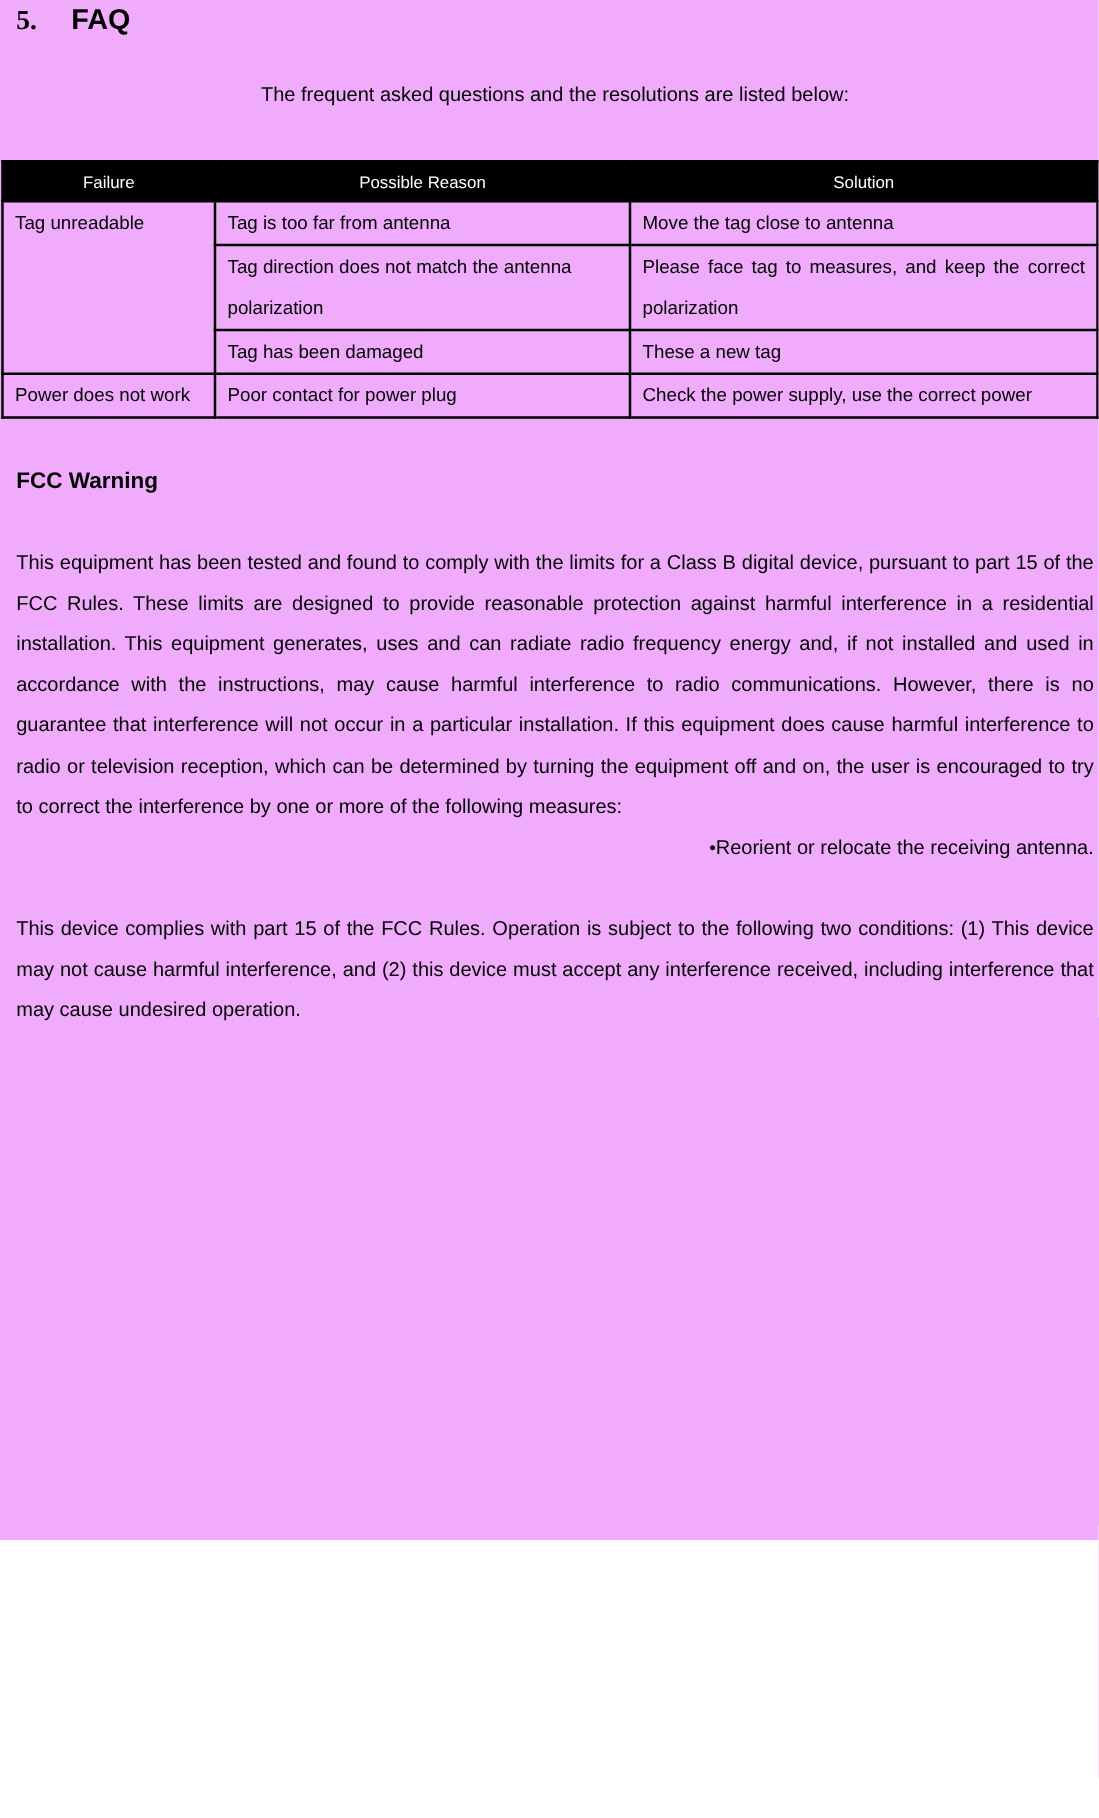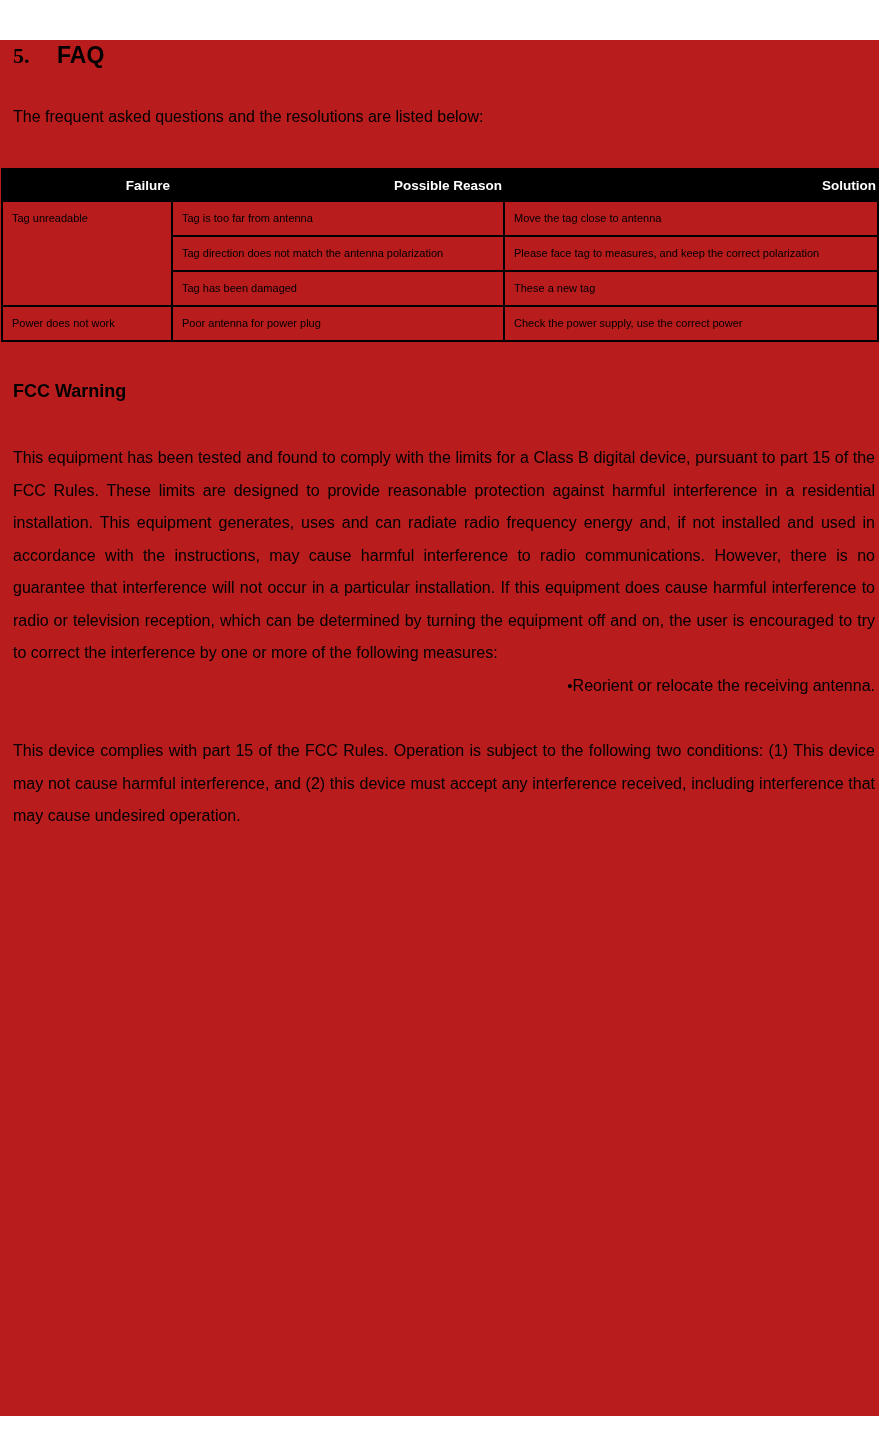--- a/index.html
+++ b/index.html
@@ -1,69 +1,69 @@
 <!DOCTYPE html>
 <html><head>
 <meta charset="utf-8">
 <style>
   html, body { margin: 0; padding: 0; }
   body { background: #ffffff; }
   .page {
     position: relative;
     width: 879px;
-    height: 1376px;
-    background: #b91c1c;
+    height: 1232px;
+    background: #f0abfc;
     color: #000000;
     font-family: "Liberation Sans", "DejaVu Sans", sans-serif;
     overflow: hidden;
-    margin-top: 40px;
   }
   .section-heading {
     margin: 0;
     padding: 2px 0 0 13px;
     font-size: 23px;
     font-weight: bold;
     line-height: 26px;
   }
   .section-heading .num {
     display: inline-block;
     width: 44px;
     font-family: "Liberation Serif", "DejaVu Serif", serif;
     font-size: 22px;
   }
   .intro {
     margin: 31px 4px 0 13px;
     font-size: 16px;
     line-height: 33px;
+    text-align: center;
   }
   table.faq {
     margin: 35px 0 0 1px;
     border-collapse: collapse;
     width: 876px;
     table-layout: fixed;
     font-size: 13.5px;
   }
   table.faq col.c1 { width: 170px; }
   table.faq col.c2 { width: 332px; }
   table.faq col.c3 { width: 374px; }
   table.faq th {
     background: #000000;
     color: #ffffff;
-    font-weight: bold;
+    font-weight: normal;
     height: 28px;
     border: 2px solid #000000;
-    text-align: right;
+    text-align: center;
     font-size: 13.5px;
   }
   table.faq td {
     border: 2px solid #000000;
     padding: 0 9px;
     line-height: 33px;
     vertical-align: middle;
-    font-size: 11px;
+    font-size: 15px;
   }
   table.faq td.top { vertical-align: top; }
   table.faq td.justify { text-align: justify; }
   .fcc-heading {
     margin: 36px 0 0 13px;
     font-size: 18px;
     font-weight: bold;
     line-height: 27px;
   }
   .bodytext {
@@ -125,21 +125,21 @@
       <tr>
         <td>Tag direction does not match the antenna polarization</td>
         <td class="justify">Please face tag to measures, and keep the correct polarization</td>
       </tr>
       <tr>
         <td>Tag has been damaged</td>
         <td>These a new tag</td>
       </tr>
       <tr>
         <td>Power does not work</td>
-        <td>Poor antenna for power plug</td>
+        <td>Poor contact for power plug</td>
         <td>Check the power supply, use the correct power</td>
       </tr>
     </tbody>
   </table>
 
   <h2 class="fcc-heading">FCC Warning</h2>
 
   <p class="bodytext first">This equipment has been tested and found to comply with the limits for a Class B digital device, pursuant to part 15 of the FCC Rules. These limits are designed to provide reasonable protection against harmful interference in a residential installation. This equipment generates, uses and can radiate radio frequency energy and, if not installed and used in accordance with the instructions, may cause harmful interference to radio communications. However, there is no guarantee that interference will not occur in a particular installation. If this equipment does cause harmful interference to radio or television reception, which can be determined by turning the equipment off and on, the user is encouraged to try to correct the interference by one or more of the following measures:</p>
 
   <div class="bullet-list">

